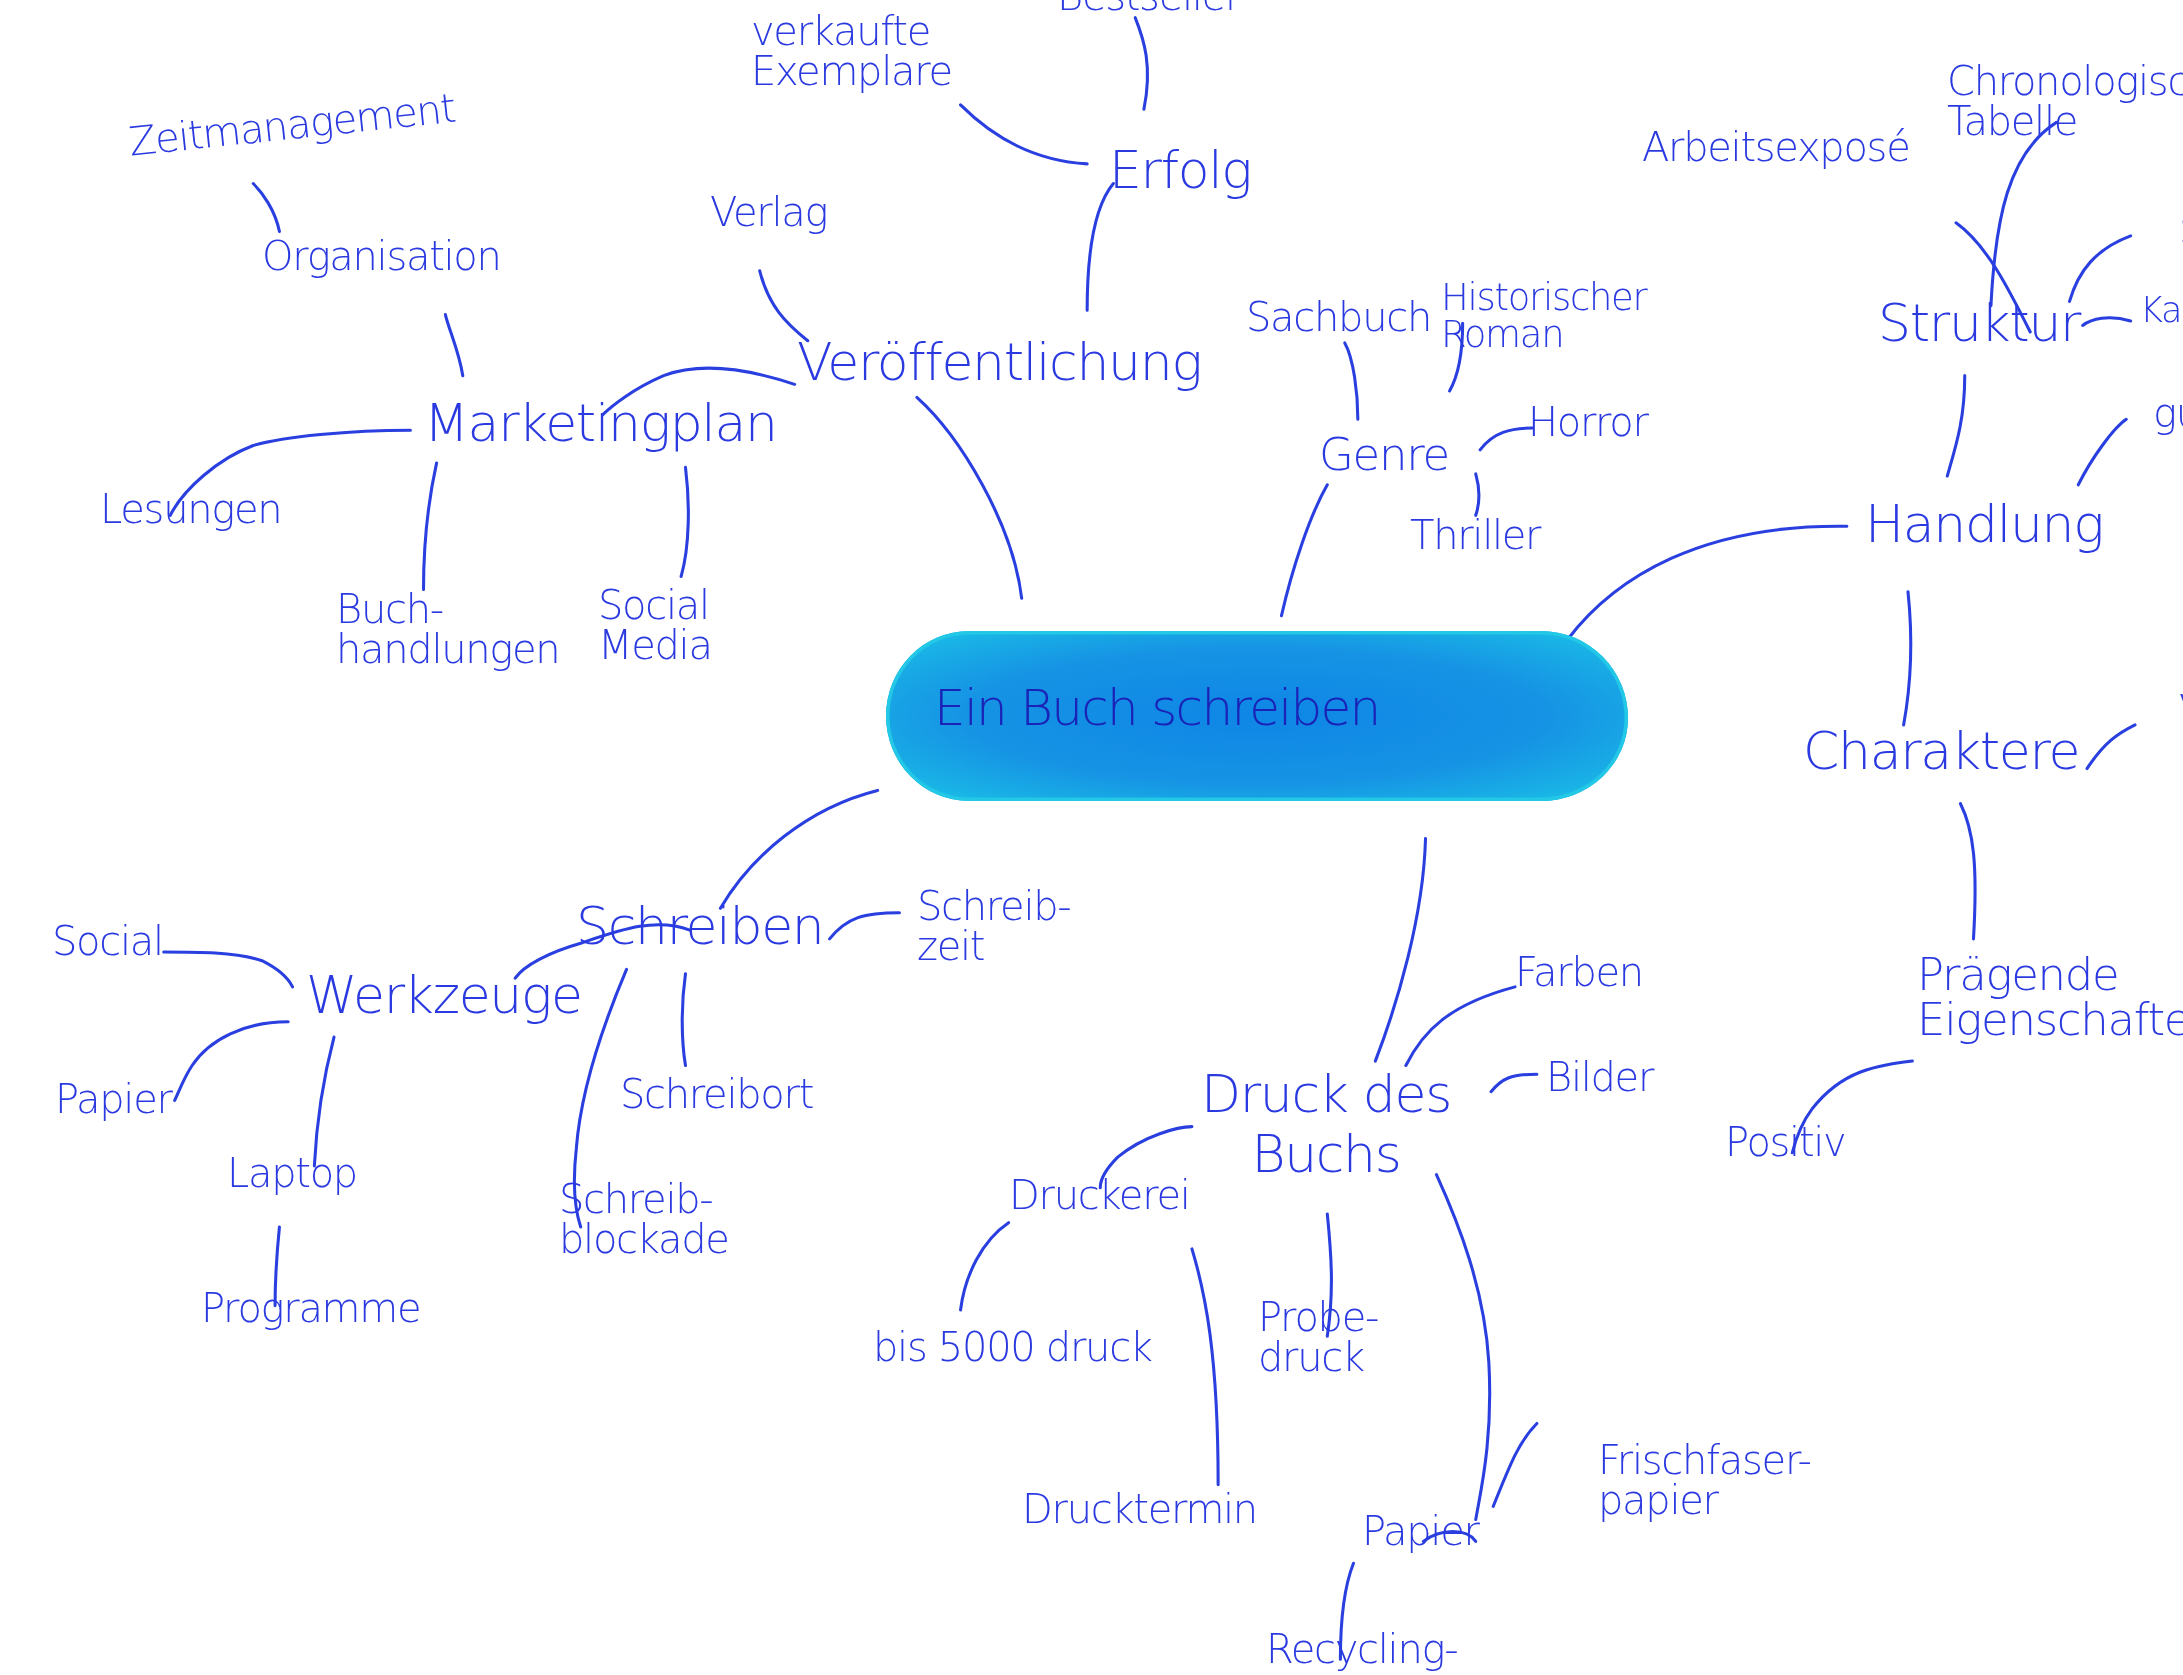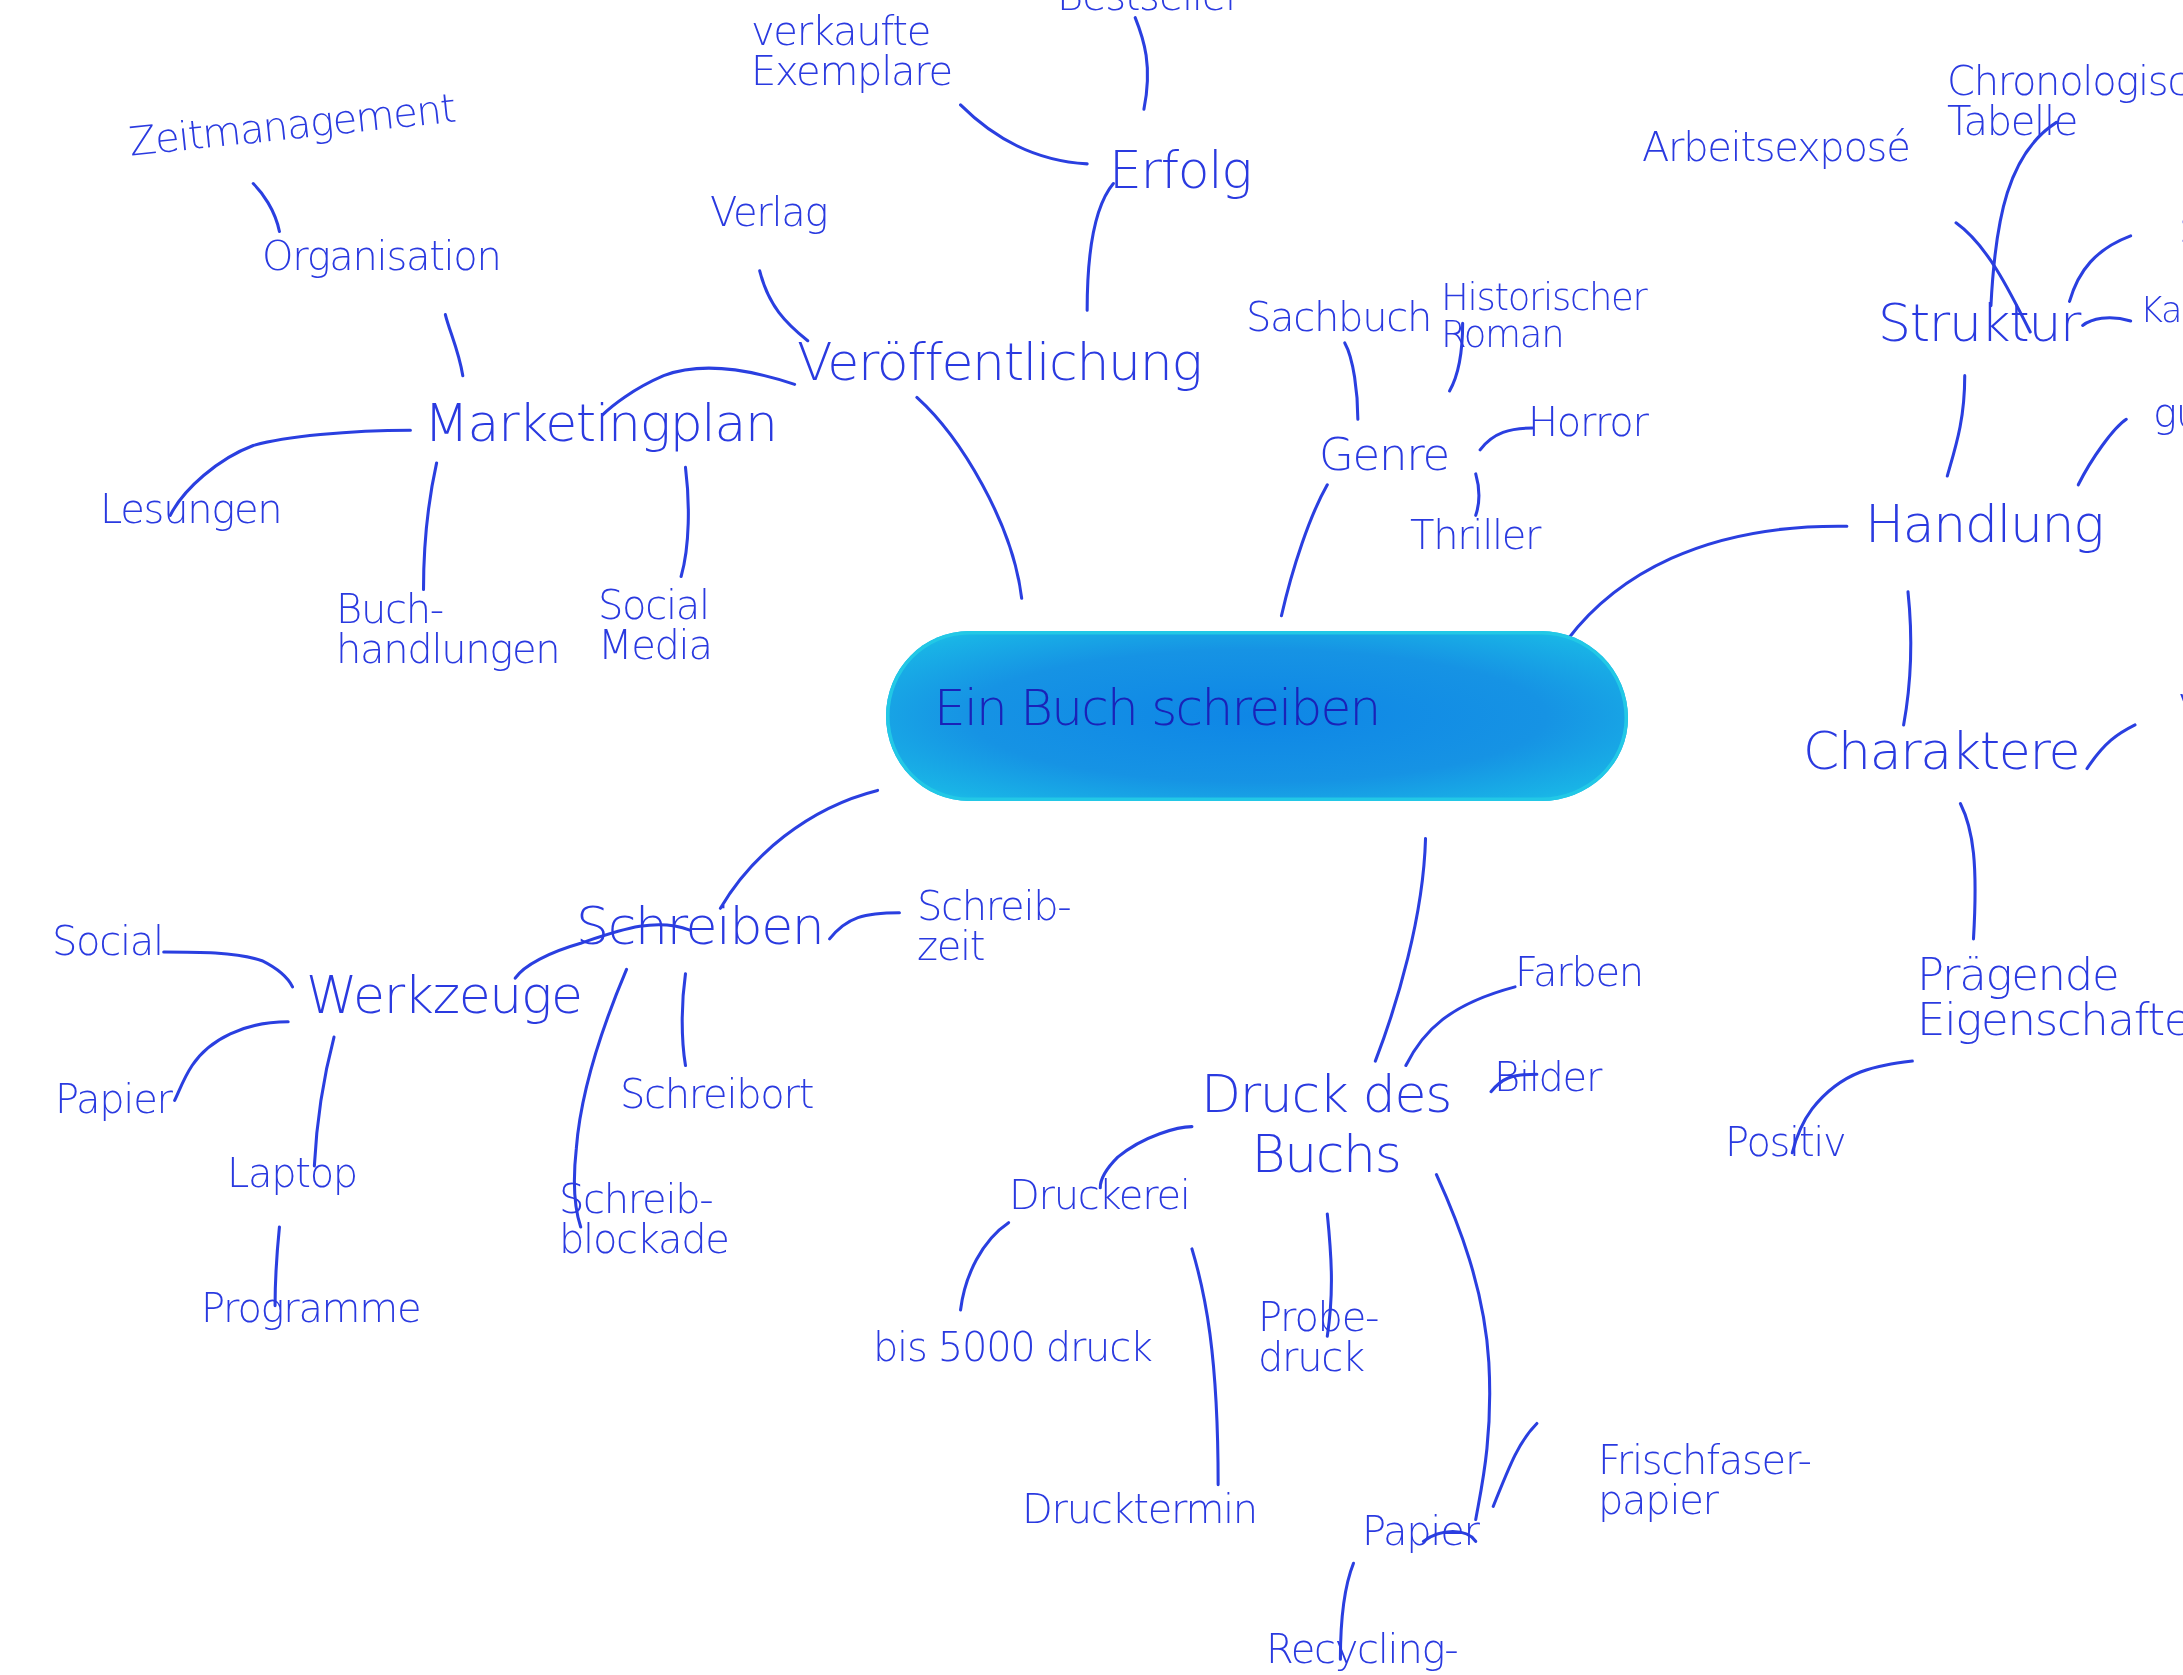--- a/index.html
+++ b/index.html
@@ -129,21 +129,21 @@
 blockade</div>
   <div class="node n-main" style="left:306px;top:969px;">Werkzeuge</div>
   <div class="node n-leaf" style="left:52px;top:921px;">Social</div>
   <div class="node n-leaf" style="left:55px;top:1079px;">Papier</div>
   <div class="node n-leaf" style="left:227px;top:1153px;">Laptop</div>
   <div class="node n-leaf" style="left:201px;top:1288px;">Programme</div>
 
   <div class="node n-main" style="left:1201px;top:1065px;line-height:1.15;text-align:center;">Druck des
 Buchs</div>
   <div class="node n-leaf" style="left:1515px;top:952px;">Farben</div>
-  <div class="node n-leaf" style="left:1494px;top:1057px;">Bilder</div>
+  <div class="node n-leaf" style="left:1546px;top:1057px;">Bilder</div>
   <div class="node n-leaf" style="left:1258px;top:1297px;">Probe-
 druck</div>
   <div class="node n-leaf" style="left:1009px;top:1175px;">Druckerei</div>
   <div class="node n-leaf" style="left:873px;top:1327px;">bis 5000 druck</div>
   <div class="node n-leaf" style="left:1022px;top:1489px;">Drucktermin</div>
   <div class="node n-leaf" style="left:1362px;top:1511px;">Papier</div>
   <div class="node n-leaf" style="left:1598px;top:1440px;line-height:1.0;">Frischfaser-
 papier</div>
   <div class="node n-leaf" style="left:1266px;top:1629px;">Recycling-</div>
 </div>

